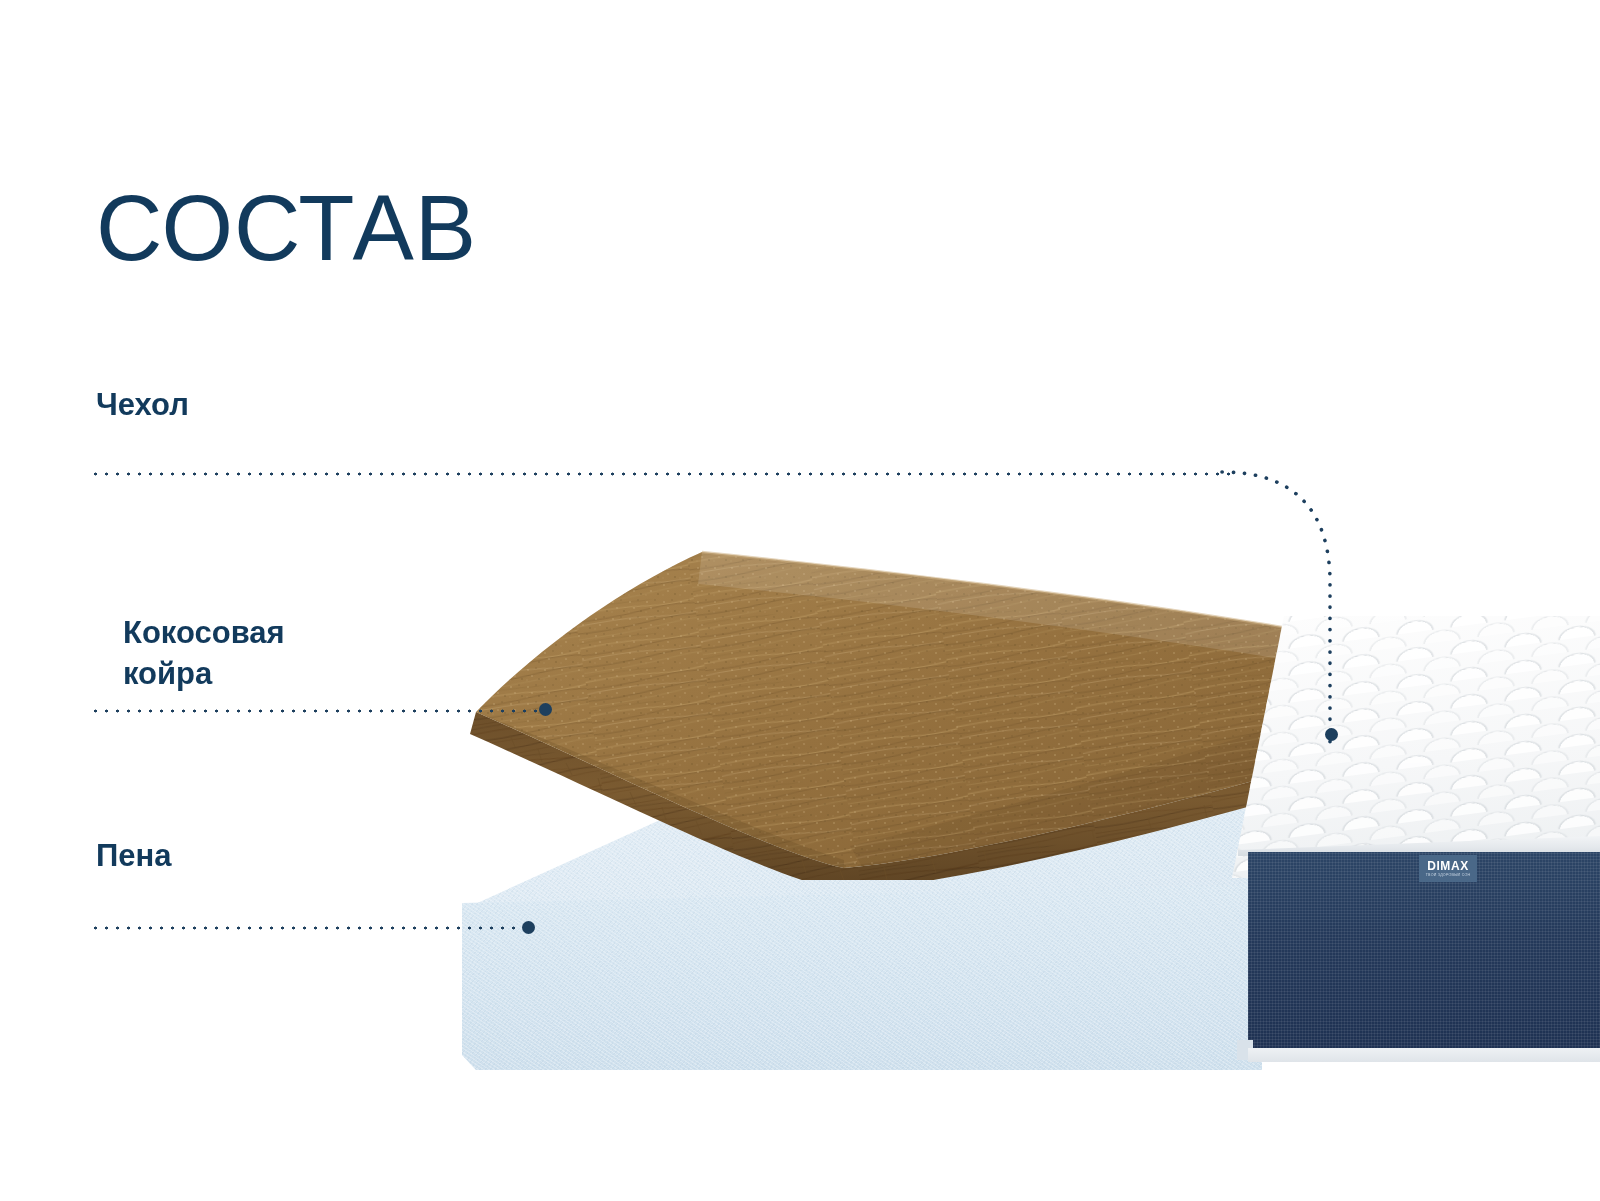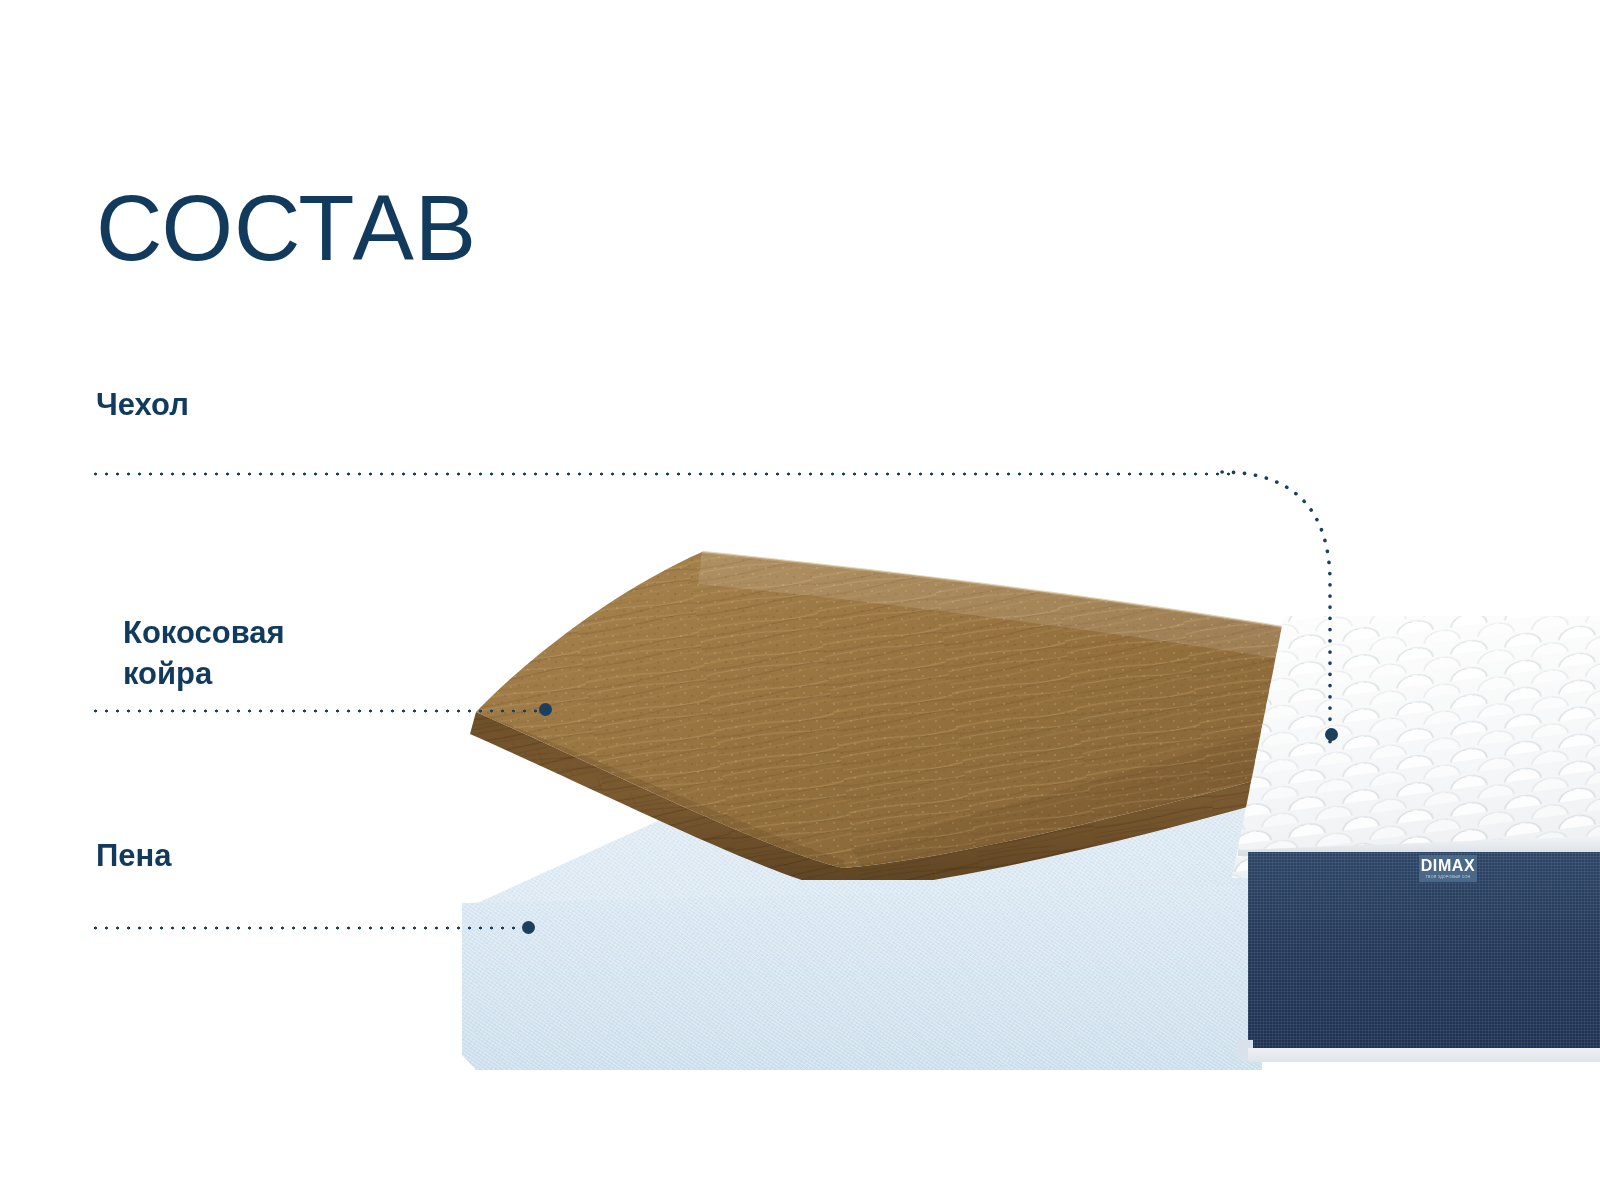--- a/index.html
+++ b/index.html
@@ -143,21 +143,21 @@
     width: 58px; height: 27px;
     background: #4a6888;
     display: flex;
     flex-direction: column;
     align-items: center;
     justify-content: center;
     pointer-events: auto;
   }
   .dimax-badge .brand {
     color: #ffffff;
-    font-size: 16px;
+    font-size: 12px;
     font-weight: 700;
     letter-spacing: .6px;
     line-height: 1;
   }
   .dimax-badge .tag {
     color: #c9d6e4;
     font-size: 3.6px;
     letter-spacing: .25px;
     line-height: 1;
     margin-top: 2px;

